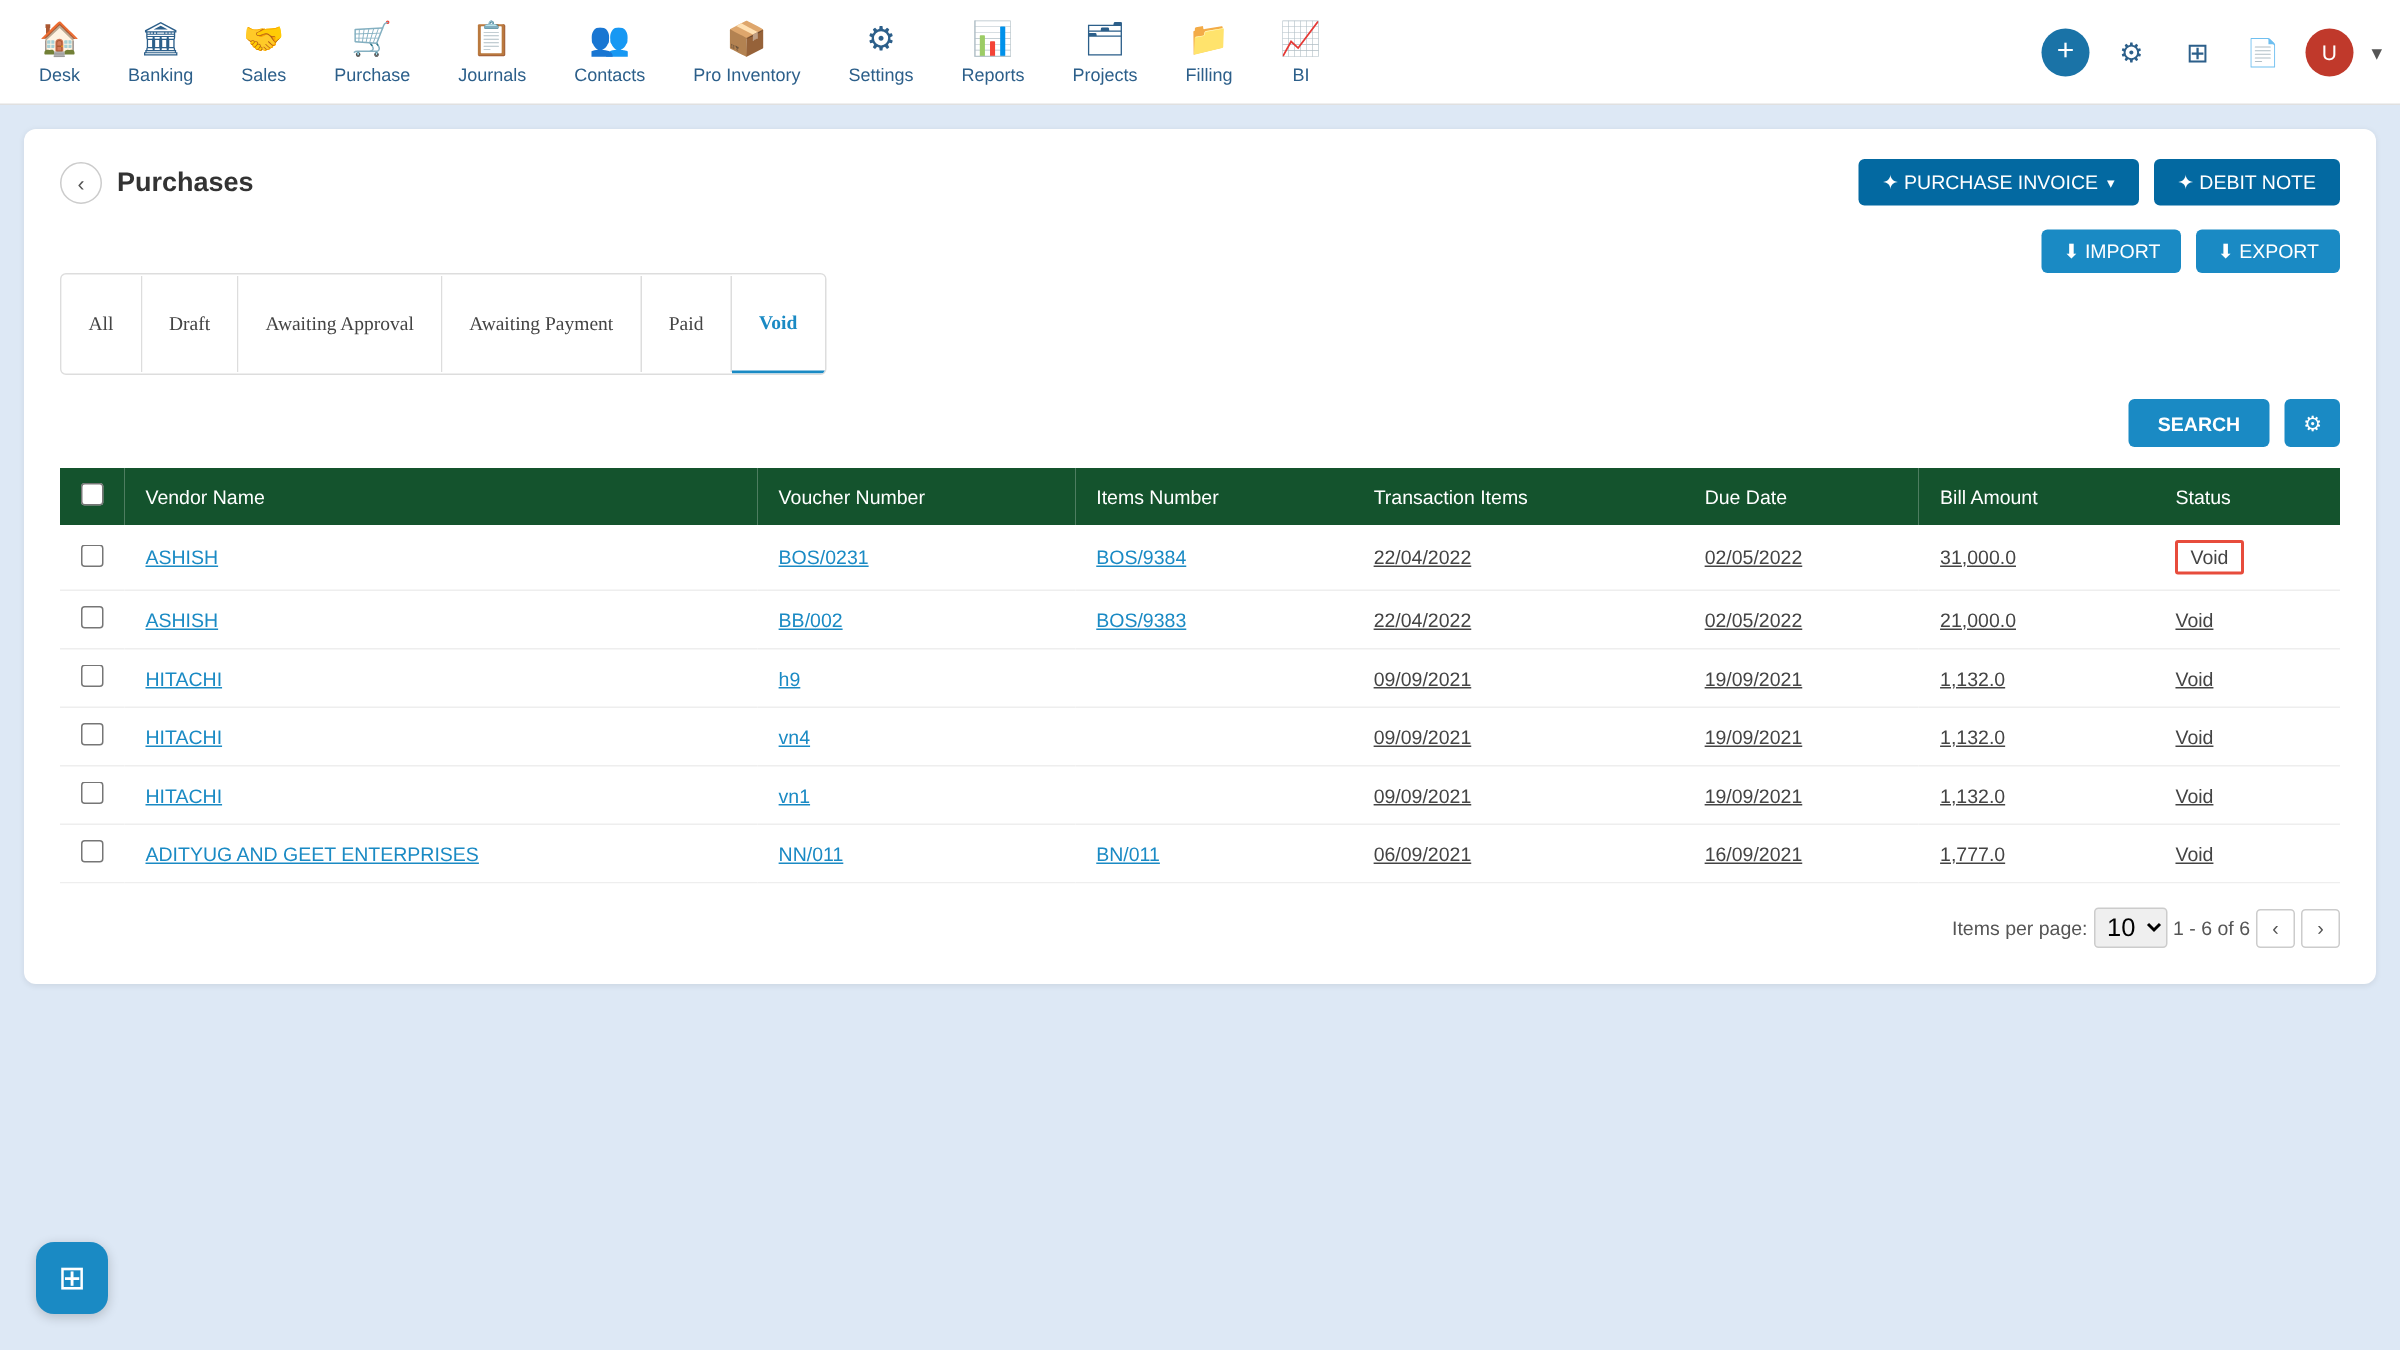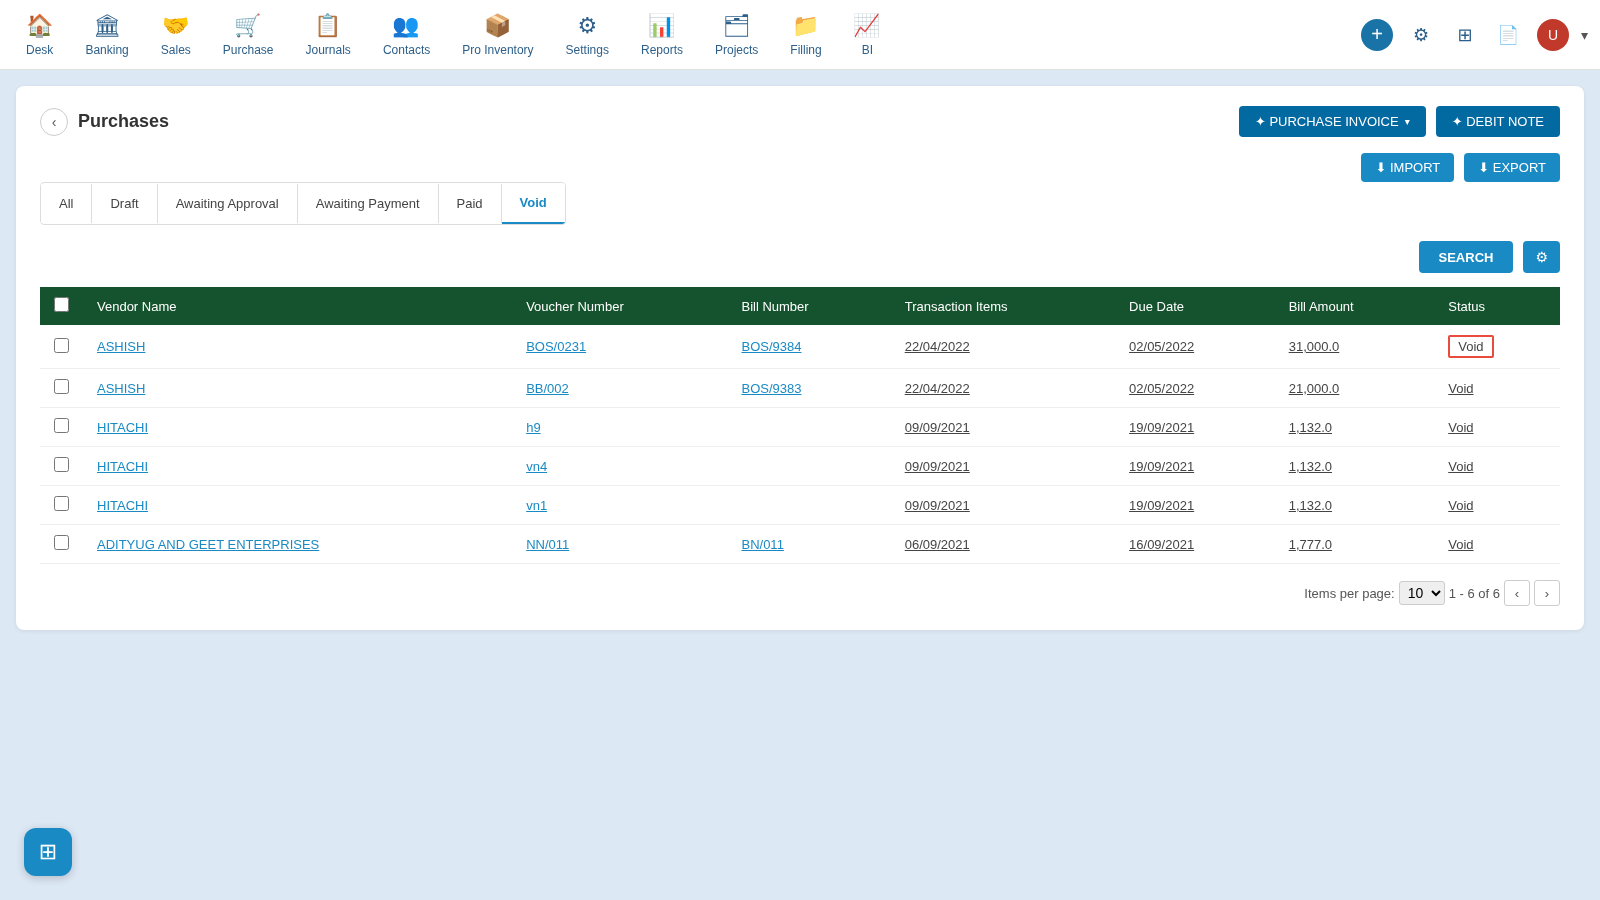--- a/index.html
+++ b/index.html
@@ -138,26 +138,27 @@
       display: flex;
       align-items: center;
       gap: 0;
       margin-bottom: 16px;
       border: 1px solid #ddd;
       border-radius: 4px;
       overflow: hidden;
       width: fit-content;
     }
     .filter-tab {
-      padding: 12px 18px;
+      padding: 24px 18px;
       cursor: pointer;
       color: #444;
       font-size: 13px;
       border-right: 1px solid #ddd;
       background: #fff;
+      font-family: Liberation Serif, serif;
     }
     .filter-tab:last-child { border-right: none; }
     .filter-tab.active {
       color: #1a8ac4;
       font-weight: bold;
       border-bottom: 2px solid #1a8ac4;
     }
 
     
     .search-row {
@@ -229,21 +230,21 @@
       justify-content: flex-end;
       margin-top: 16px;
       gap: 4px;
       font-size: 13px;
       color: #555;
     }
     .pagination-row select {
       border: 1px solid #ccc;
       border-radius: 3px;
       padding: 2px 4px;
-      font-size: 14px;
+      font-size: 17px;
     }
     .page-nav {
       width: 26px; height: 26px;
       display: flex; align-items: center; justify-content: center;
       border: 1px solid #ccc;
       border-radius: 3px;
       cursor: pointer;
       color: #555;
     }
 
@@ -374,21 +375,21 @@
     <div class="table-wrapper">
       <table>
         <thead>
           <tr>
             <th class="check-col">
               <input type="checkbox" class="checkbox" style="">
             </th>
 
           <th>Vendor Name</th>
               <th>Voucher Number</th>
-              <th>Bill Number</th>
+              <th>Items Number</th>
               <th>Transaction Items</th>
               <th>Due Date</th>
               <th>Bill Amount</th>
               <th>Status</th>
             </tr>
         </thead>
         <tbody>
 
         <tr>
               <td class="check-col"><input type="checkbox" class="checkbox" style=""></td>

